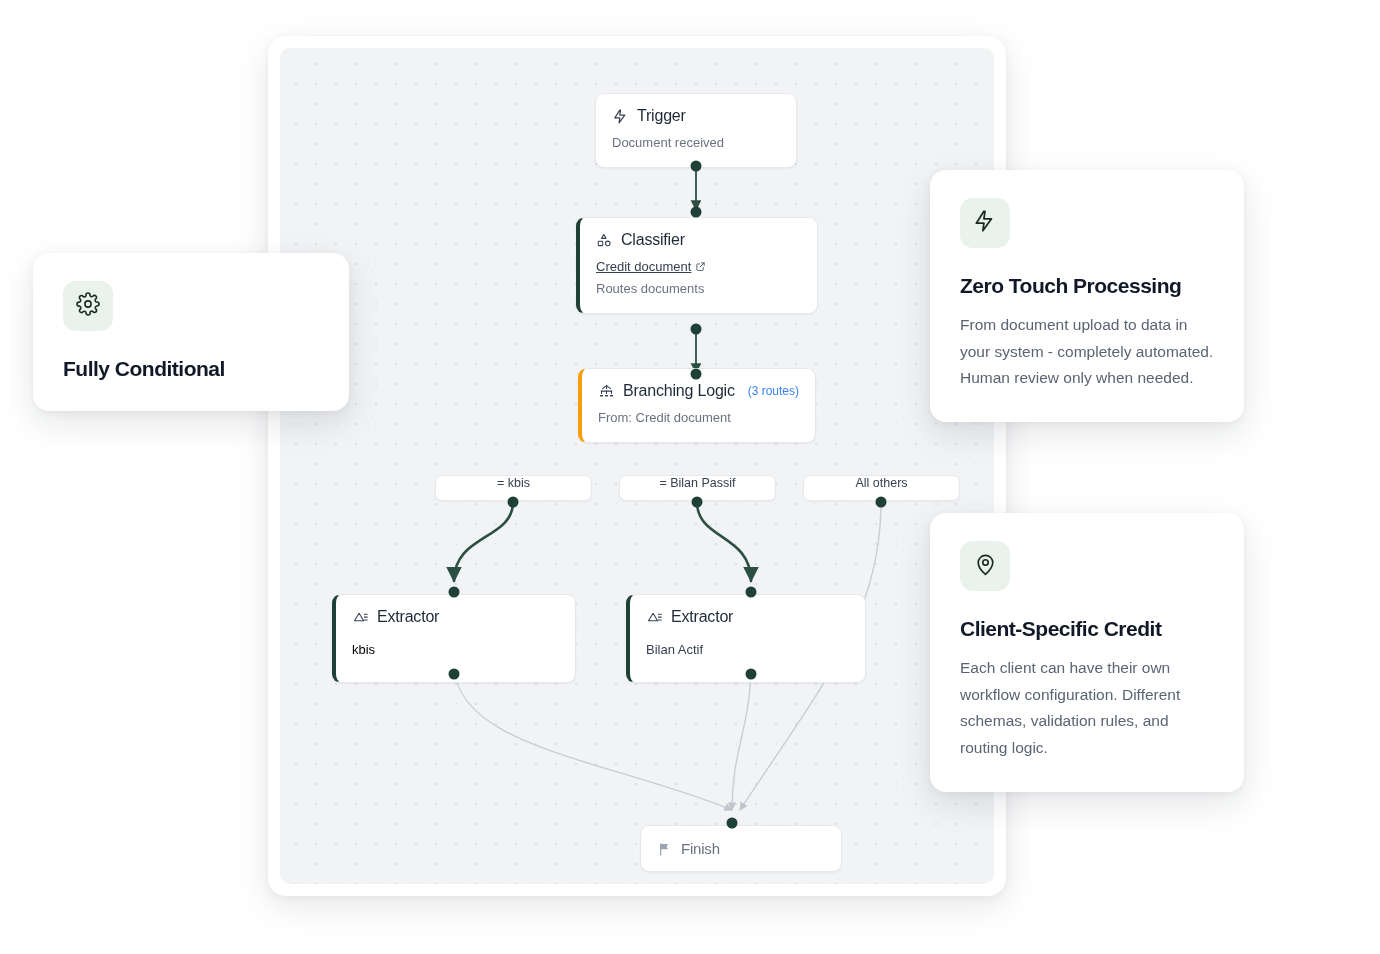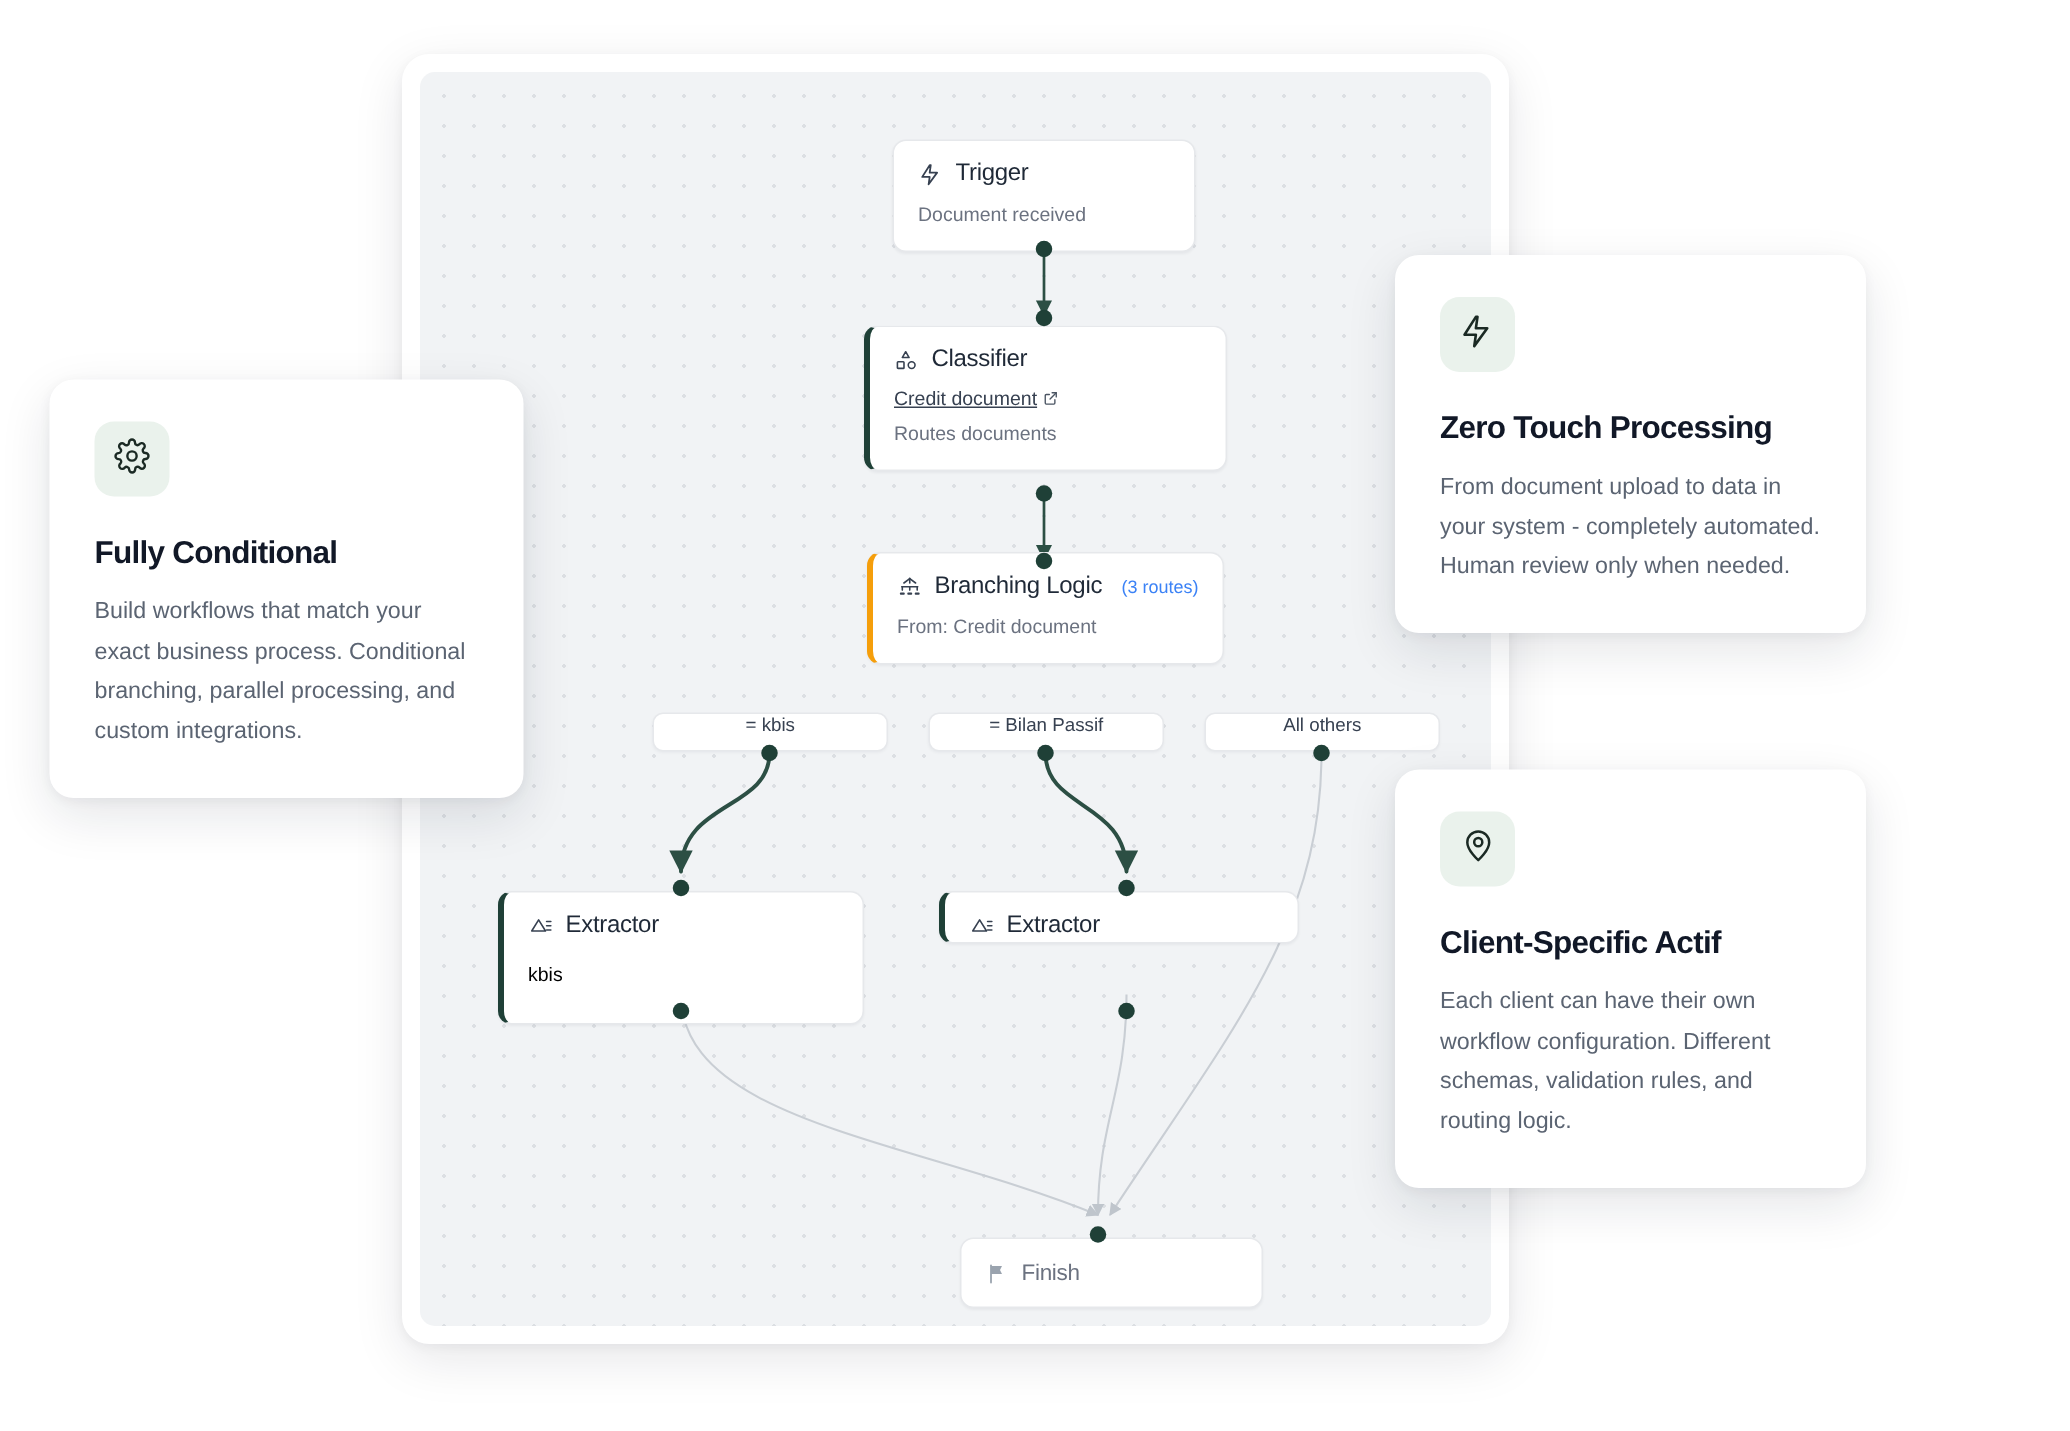--- a/index.html
+++ b/index.html
@@ -302,20 +302,23 @@
     <div class="node accent-green" id="node-extract-2">
       <div class="node-head">
         <span class="node-icon">
           <svg width="17" height="17" viewBox="0 0 24 24" fill="none" stroke="#374151" stroke-width="1.5" stroke-linecap="round" stroke-linejoin="round">
             <path d="M3.5 16.5 10 6l6.5 10.5z"></path>
             <path d="M17.5 7.5h4M17.5 11.5h4M17.5 15.5h4"></path>
           </svg>
         </span>
         <span class="node-title">Extractor</span>
       </div>
+      <div class="node-body" style="padding-top:12px; padding-bottom:22px;">
+        <div class="node-sub" style="color:#374151;">Bilan Actif</div>
+      </div>
     </div>
 
     <div class="node" id="node-finish">
       <div class="node-head">
         <span class="node-icon">
           <svg width="16" height="16" viewBox="0 0 24 24" fill="none" stroke="#9aa3ae" stroke-width="1.8" stroke-linecap="round" stroke-linejoin="round">
             <path d="M5.5 21V4"></path>
             <path d="M5.5 4.5h11l-2 4 2 4h-11z" fill="#9aa3ae" stroke="none"></path>
           </svg>
         </span>
@@ -329,21 +332,20 @@
 <div class="feature-card" id="card-customizable">
   <div class="card-icon-box">
     <span>
       <svg width="24" height="24" viewBox="0 0 24 24" fill="none" stroke="#1b2a24" stroke-width="1.6" stroke-linecap="round" stroke-linejoin="round">
         <circle cx="12" cy="12" r="3.1"></circle>
         <path d="M19.4 15a1.6 1.6 0 0 0 .3 1.8l.1.1a2 2 0 1 1-2.8 2.8l-.1-.1a1.6 1.6 0 0 0-1.8-.3 1.6 1.6 0 0 0-1 1.5V21a2 2 0 1 1-4 0v-.1A1.6 1.6 0 0 0 9 19.4a1.6 1.6 0 0 0-1.8.3l-.1.1a2 2 0 1 1-2.8-2.8l.1-.1a1.6 1.6 0 0 0 .3-1.8 1.6 1.6 0 0 0-1.5-1H3a2 2 0 1 1 0-4h.1A1.6 1.6 0 0 0 4.6 9a1.6 1.6 0 0 0-.3-1.8l-.1-.1a2 2 0 1 1 2.8-2.8l.1.1a1.6 1.6 0 0 0 1.8.3H9a1.6 1.6 0 0 0 1-1.5V3a2 2 0 1 1 4 0v.1a1.6 1.6 0 0 0 1 1.5 1.6 1.6 0 0 0 1.8-.3l.1-.1a2 2 0 1 1 2.8 2.8l-.1.1a1.6 1.6 0 0 0-.3 1.8V9a1.6 1.6 0 0 0 1.5 1H21a2 2 0 1 1 0 4h-.1a1.6 1.6 0 0 0-1.5 1z"></path>
       </svg>
     </span>
   </div>
   <div class="card-title">Fully Conditional</div>
-  <div class="card-desc">Build workflows that match your exact business process. Conditional branching, parallel processing, and custom integrations.</div>
 </div>
 
 <div class="feature-card" id="card-zerotouch">
   <div class="card-icon-box">
     <span>
       <svg width="26" height="26" viewBox="0 0 24 24" fill="none" stroke="#1b2a24" stroke-width="1.6" stroke-linecap="round" stroke-linejoin="round">
         <path d="M11 3 4 14h7l-1 7 8-11h-7l1-7z"></path>
       </svg>
     </span>
   </div>
@@ -353,15 +355,15 @@
 
 <div class="feature-card" id="card-clientrules">
   <div class="card-icon-box">
     <span>
       <svg width="25" height="25" viewBox="0 0 24 24" fill="none" stroke="#1b2a24" stroke-width="1.6" stroke-linecap="round" stroke-linejoin="round">
         <path d="M12 21.5s7-6.2 7-11.3A7 7 0 0 0 5 10.2c0 5.1 7 11.3 7 11.3z"></path>
         <circle cx="12" cy="10" r="2.6"></circle>
       </svg>
     </span>
   </div>
-  <div class="card-title">Client-Specific Actif</div>
+  <div class="card-title">Client-Specific Credit</div>
   <div class="card-desc">Each client can have their own workflow configuration. Different schemas, validation rules, and routing logic.</div>
 </div>
 
 </body></html>

